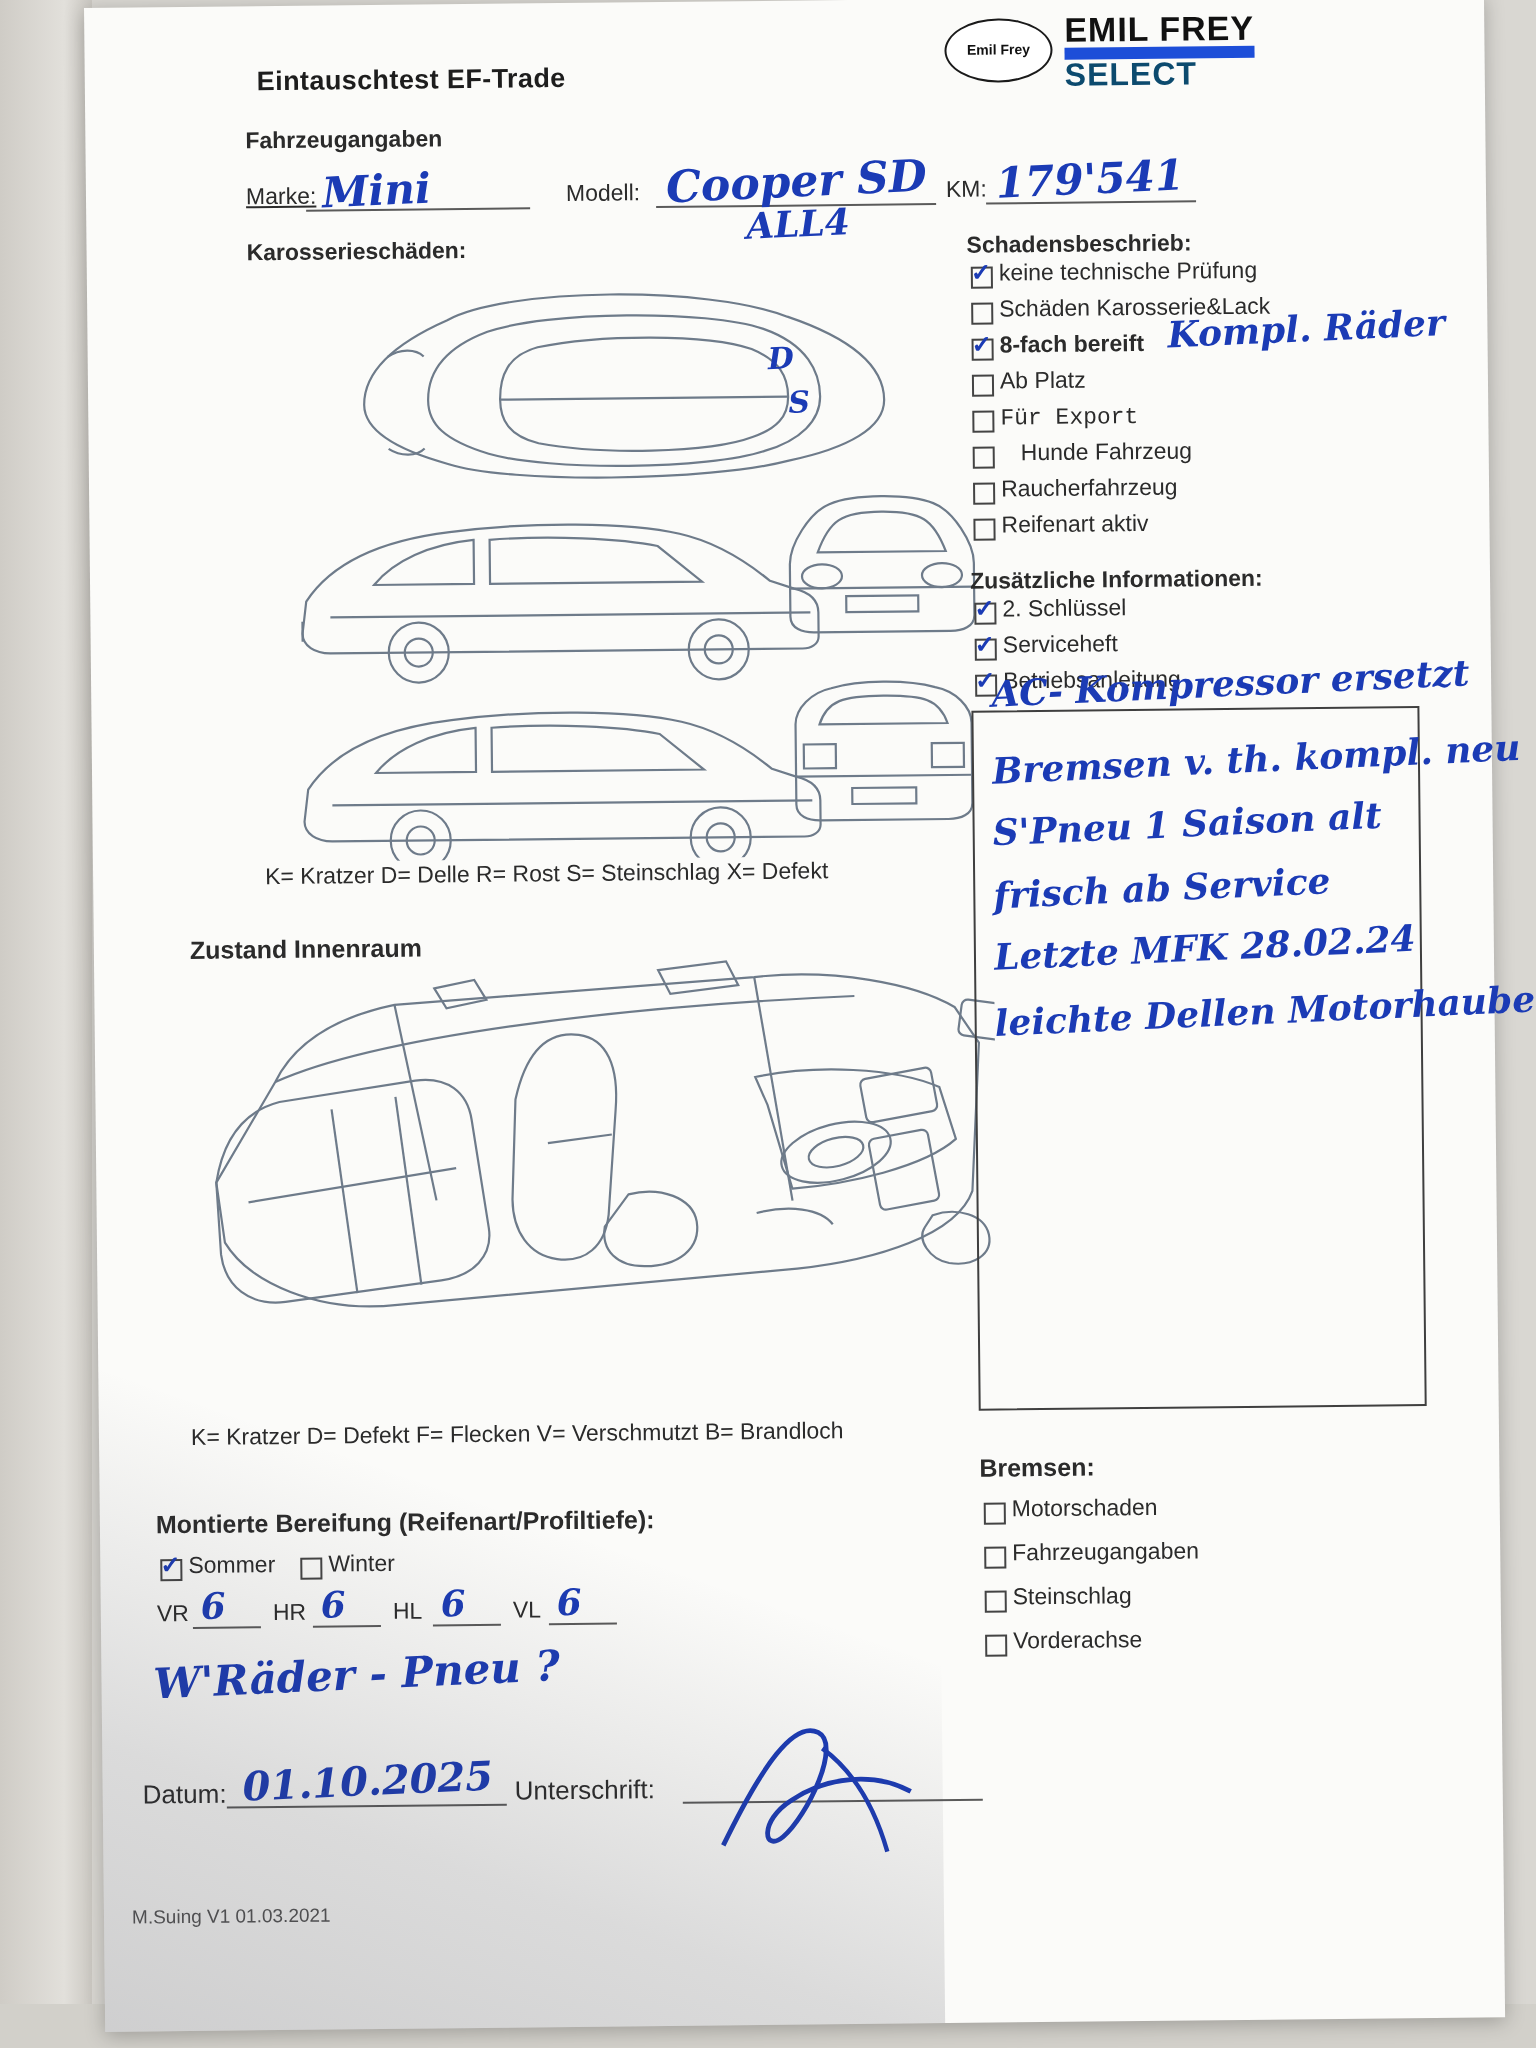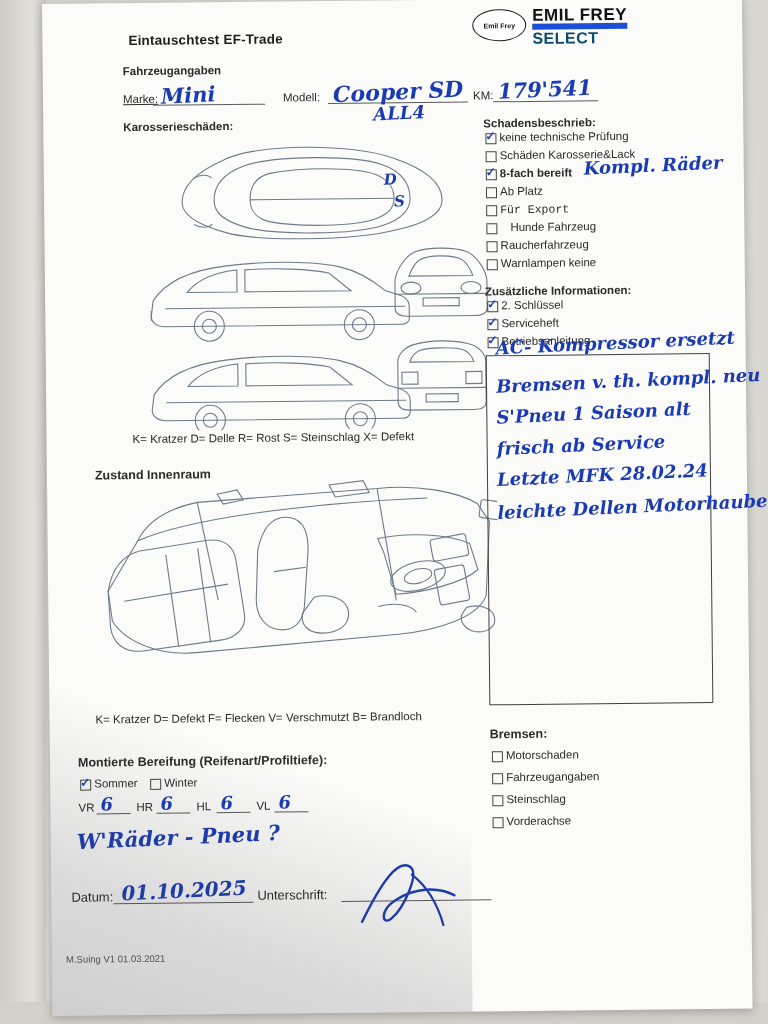--- a/index.html
+++ b/index.html
@@ -215,21 +215,21 @@
         <div class="cb" style="left:442px;top:206px;"></div>
         <div class="t" style="left:456px;top:204px;font-family:Liberation Mono, monospace;">Für Export</div>
 
         <div class="cb" style="left:442px;top:224px;"></div>
         <div class="t" style="left:466px;top:222px;">Hunde Fahrzeug</div>
 
         <div class="cb" style="left:442px;top:242px;"></div>
         <div class="t" style="left:456px;top:240px;">Raucherfahrzeug</div>
 
         <div class="cb" style="left:442px;top:260px;"></div>
-        <div class="t" style="left:456px;top:258px;">Warnlampen keine</div>
+        <div class="t" style="left:456px;top:258px;">Reifenart aktiv</div>
       </div>
 
       <div class="hand" style="left:540px;top:157px;font-size:18px;">Kompl. Räder</div>
 
       <div class="t b" style="left:440px;top:286px;">Zusätzliche Informationen:</div>
       <div>
         <div class="cb" style="left:442px;top:302px;"></div>
         <div class="tick" style="left:442px;top:301px;font-size:12px;">✓</div>
         <div class="t" style="left:456px;top:300px;">2. Schlüssel</div>
 

